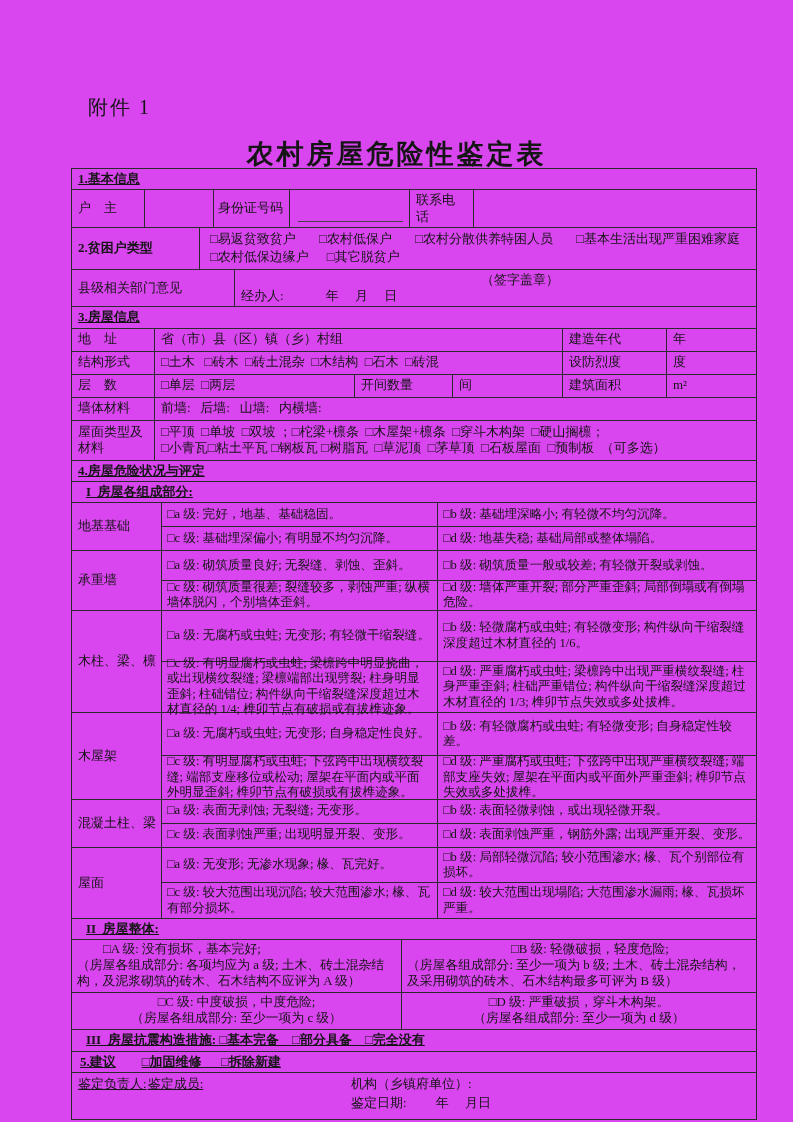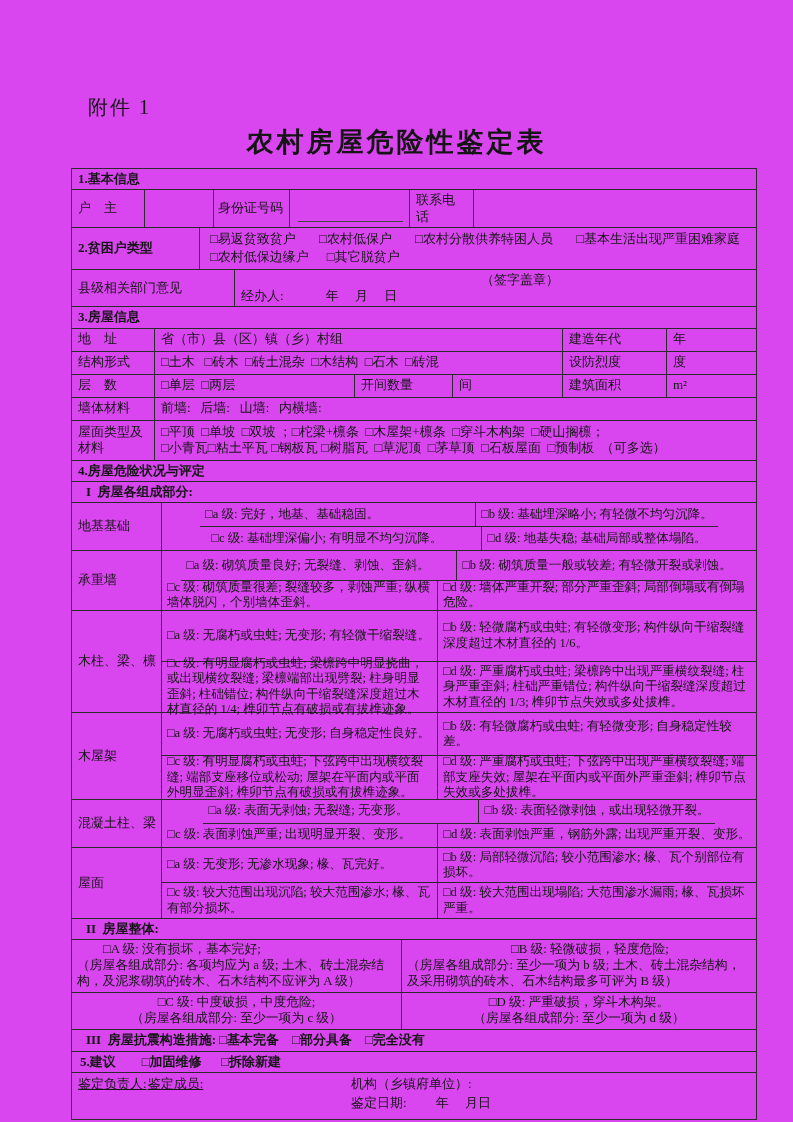--- a/index.html
+++ b/index.html
@@ -1,48 +1,48 @@
 <!DOCTYPE html>
 <html><head>
 <meta charset="utf-8">
 <style>
   html,body{margin:0;padding:0;background:#d8d8d8;}
   .page{position:relative;width:793px;height:1122px;background:#d946ef;color:#151515;
         font-family:"Liberation Serif","DejaVu Serif",serif;overflow:hidden;
         box-sizing:border-box;padding-top:168px;}
   .attach{position:absolute;left:88px;top:94px;font-size:20px;letter-spacing:2px;}
-  .title{position:absolute;left:0;right:0;top:124px;text-align:center;font-size:27px;
+  .title{position:absolute;left:0;right:0;top:136px;text-align:center;font-size:27px;
          font-weight:bold;letter-spacing:3px;}
   .form{margin-left:71px;width:686px;border:1.5px solid #2b2b2b;box-sizing:border-box;
         font-size:13px;line-height:1.25;}
   .row{display:flex;border-bottom:1px solid #2b2b2b;box-sizing:border-box;align-items:stretch;}
   .row:last-child{border-bottom:none;}
   .cell{box-sizing:border-box;padding:2px 6px;white-space:pre-wrap;display:flex;
         align-items:center;border-right:1px solid #2b2b2b;}
   .cell:last-child{border-right:none;}
   .col{flex-direction:column;align-items:stretch;justify-content:center;}
   .fill{flex:1;}
   .sec{font-weight:bold;}
-  .full{width:100%;border-right:none;}
+  .full{width:100%;border-right:none;text-decoration:underline;}
   .w73{width:73px}.w69{width:69px}.w76{width:76px;padding:2px 4px;}.w120{width:120px}
   .w64{width:64px}.w128{width:128px}.w163{width:163px}.w83{width:83px}.w408{width:408px}
   .w104{width:104px}.w200{width:200px}.w98{width:98px}.w110{width:110px}
   .uline{border-bottom:1px solid #444;width:106px;height:13px;margin:4px 0 3px 2px;align-self:flex-end;}
   .optline{display:flex;white-space:pre-wrap;padding:1px 4px;}
   .spread{justify-content:space-between;padding-right:10px;}
   .gap18 span{margin-right:18px;}
   .signhint{padding-left:240px;}
   .hmin20{min-height:20px}.hmin23{min-height:23px}.hmin25{min-height:25px}
   .hmin30{min-height:30px}.hmin40{min-height:40px}.hmin42{min-height:42px}
   .parthead{padding-left:14px;font-weight:bold;min-height:19px;}
   
   .comp{display:flex;border-bottom:1px solid #2b2b2b;box-sizing:border-box;}
   .clabel{width:90px;box-sizing:border-box;border-right:1px solid #2b2b2b;display:flex;
           align-items:center;padding:2px 4px 2px 6px;white-space:pre-wrap;}
-  .cbody{flex:1;display:flex;flex-direction:column;align-items:center;}
+  .cbody{flex:1;display:flex;flex-direction:column;}
   .csub{display:flex;flex:1;border-bottom:1px solid #2b2b2b;min-height:23px;}
   .csub:last-child{border-bottom:none;}
   .cl,.cr{box-sizing:border-box;display:flex;align-items:center;padding:2px 5px;
           white-space:pre-wrap;font-size:12.6px;line-height:1.22;}
   .cl{width:276px;border-right:1px solid #2b2b2b;}
   .cr{flex:1;}
   
   .ovl,.ovr{box-sizing:border-box;padding:2px 5px;font-size:12.8px;line-height:1.25;
             white-space:pre-wrap;display:flex;flex-direction:column;justify-content:center;}
   .ovl{width:330px;border-right:1px solid #2b2b2b;}

